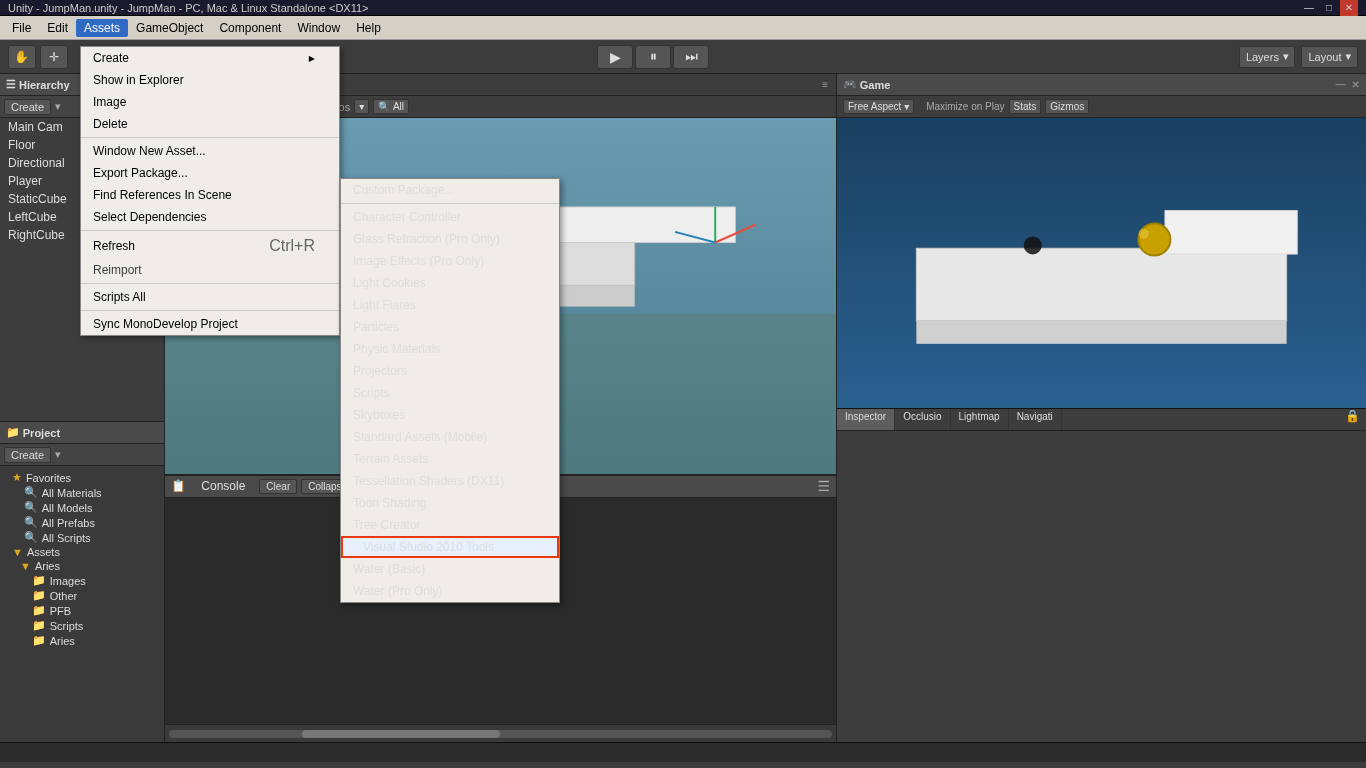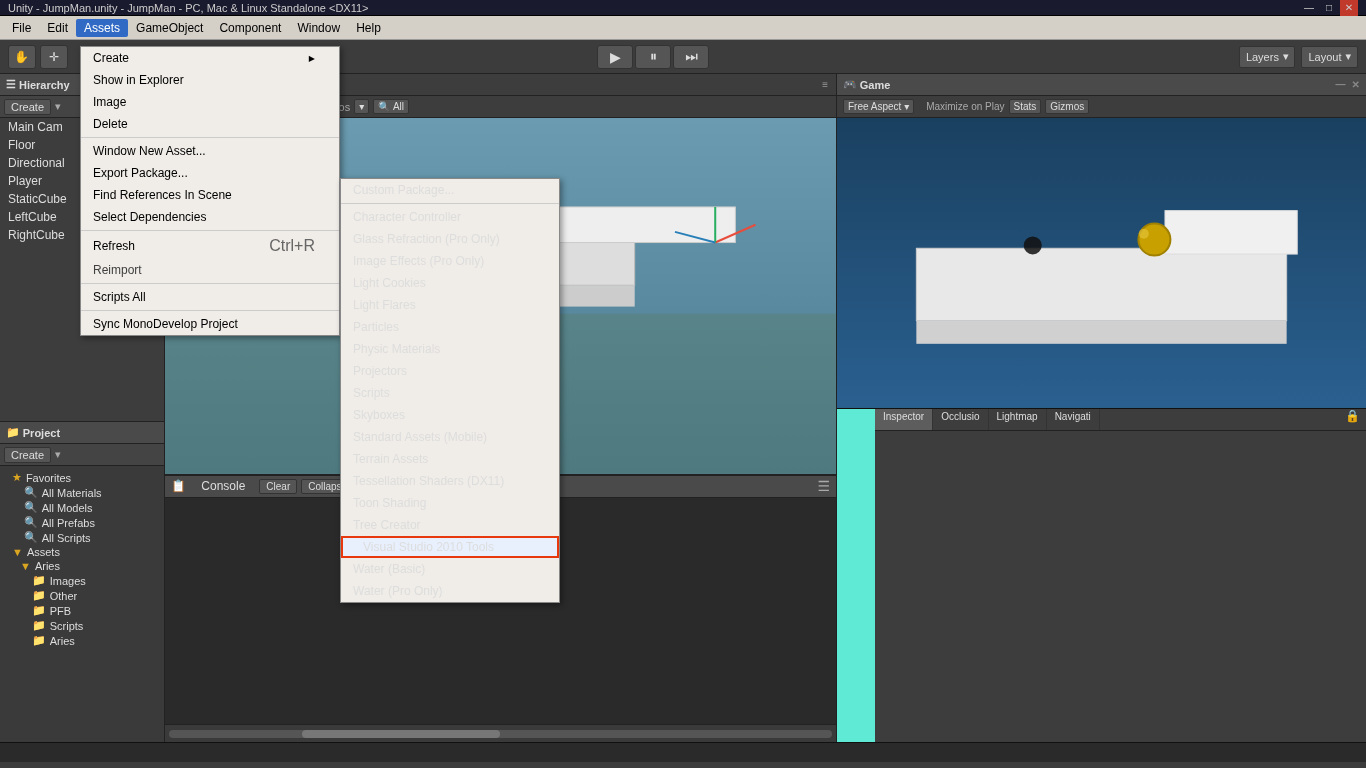--- a/index.html
+++ b/index.html
@@ -190,22 +190,21 @@
     }
 
     
     #right-col {
       width: 255px;
       display: flex; flex-direction: column;
       border-left: 1px solid #222;
     }
     #inspector-section {
       flex: 1;
-      background: #5eead4;
-      padding-left: 38px;
+      background: #737373;
     }
 
     
     #console-section {
       display: flex; flex-direction: column;
       border-top: 1px solid #222;
     }
     .console-header {
       height: 22px;
       background: #4a4a4a;

